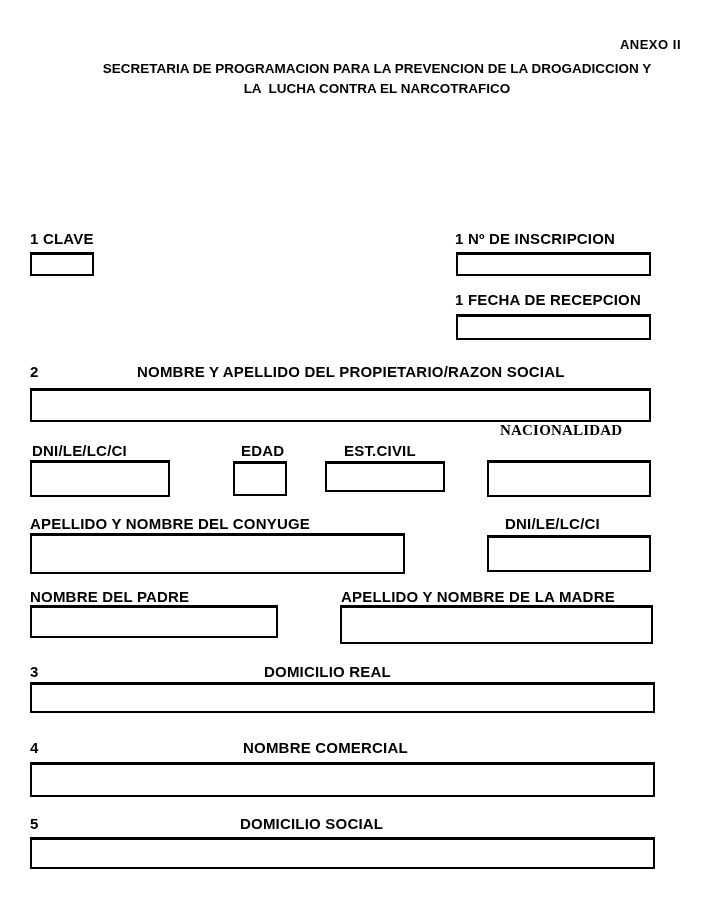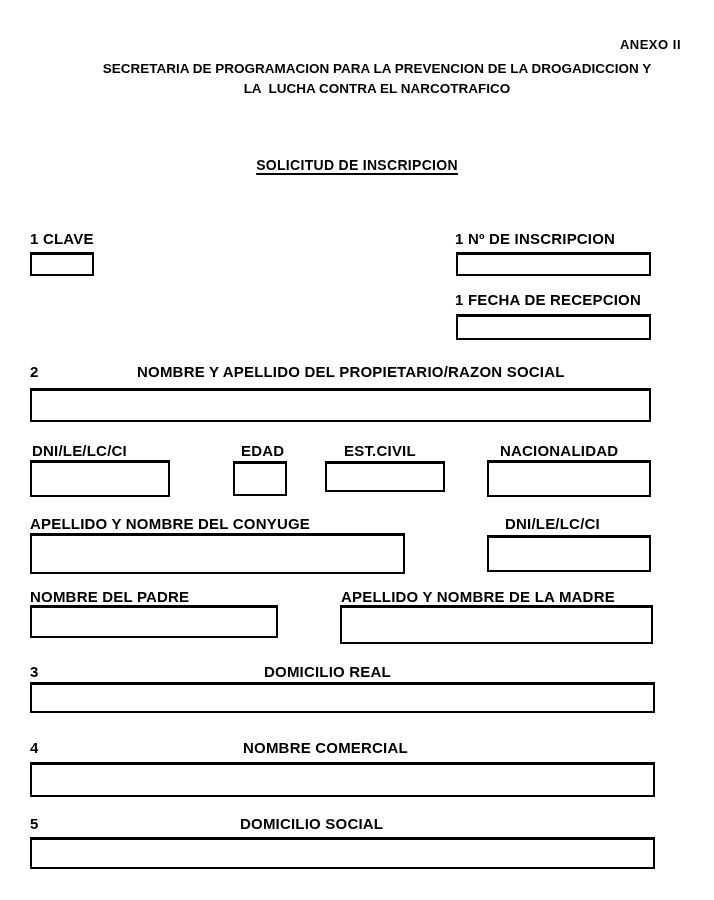--- a/index.html
+++ b/index.html
@@ -76,23 +76,20 @@
 
 <div class="page">
 
   <div class="annex">ANEXO II</div>
 
   <div class="org-header">
     <div class="line1">SECRETARIA DE PROGRAMACION PARA LA PREVENCION DE LA DROGADICCION Y</div>
     <div class="line2">LA  LUCHA CONTRA EL NARCOTRAFICO</div>
   </div>
 
-  <div class="form-title">
-    <span>SOLICITUD DE INSCRIPCION</span>
-  </div>
 
   <div class="lbl" style="left:30px; top:230px;">1 CLAVE</div>
   <div class="box" style="left:30px; top:252px; width:64px; height:24px;">
     <span></span>
   </div>
 
   <div class="lbl" style="left:455px; top:230px;">1 Nº DE INSCRIPCION</div>
   <div class="box" style="left:456px; top:252px; width:195px; height:24px;">
     <span></span>
   </div>
@@ -104,21 +101,21 @@
 
   <div class="lbl" style="left:30px; top:363px;">2</div>
   <div class="lbl" style="left:137px; top:363px;">NOMBRE Y APELLIDO DEL PROPIETARIO/RAZON SOCIAL</div>
   <div class="box" style="left:30px; top:388px; width:621px; height:34px;">
     <span></span>
   </div>
 
   <div class="lbl" style="left:32px; top:442px;">DNI/LE/LC/CI</div>
   <div class="lbl" style="left:241px; top:442px;">EDAD</div>
   <div class="lbl" style="left:344px; top:442px;">EST.CIVIL</div>
-  <div class="lbl" style="left:500px; top:442px;">NACIONALIDAD</div>
+  <div class="lbl" style="left:500px; top:422px;font-family:Liberation Serif, serif;">NACIONALIDAD</div>
 
   <div class="box" style="left:30px; top:460px; width:140px; height:37px;">
     <span></span>
   </div>
   <div class="box" style="left:233px; top:461px; width:54px; height:35px;">
     <span></span>
   </div>
   <div class="box" style="left:325px; top:461px; width:120px; height:31px;">
     <span></span>
   </div>

